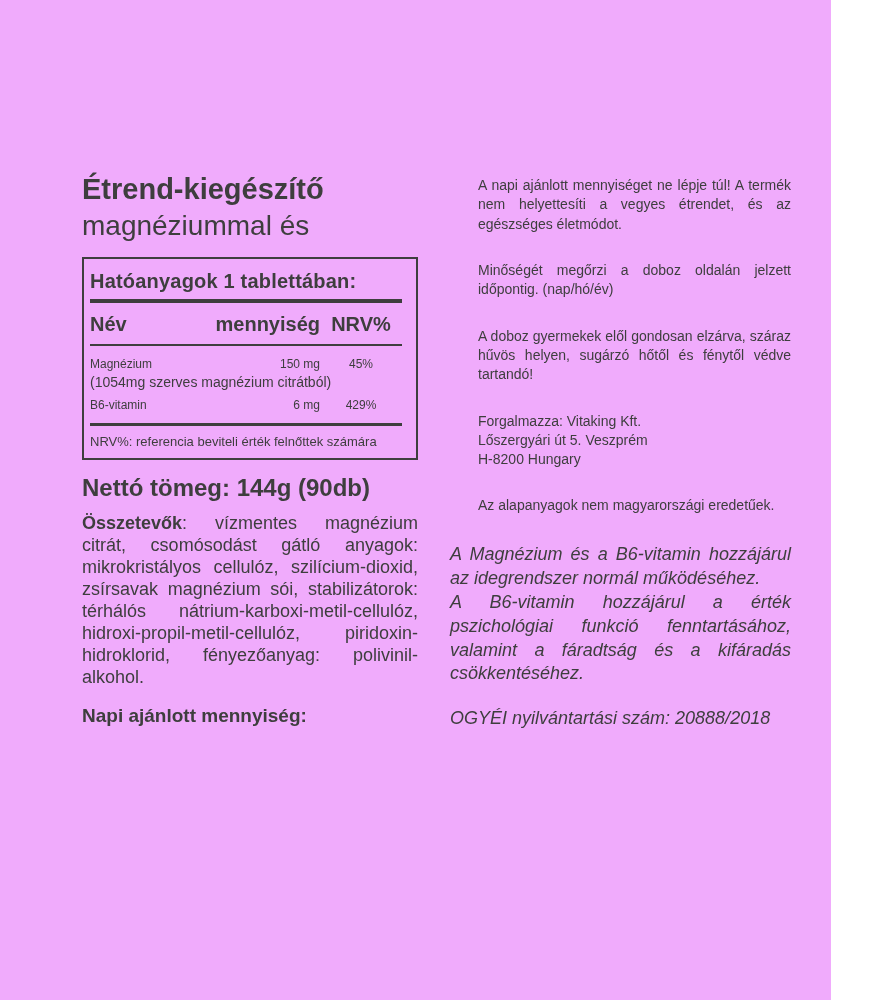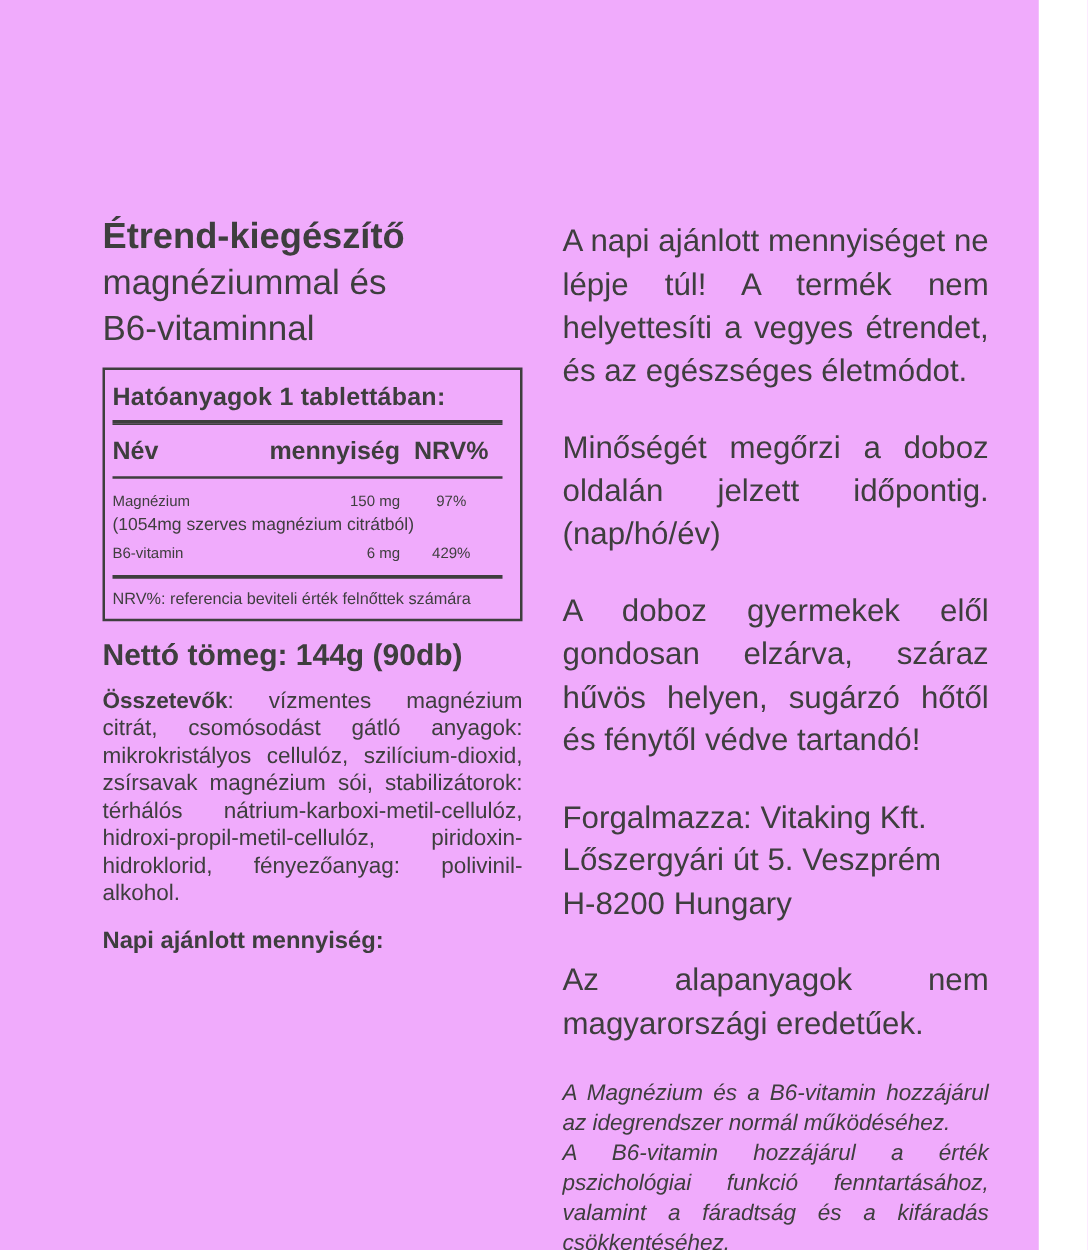--- a/index.html
+++ b/index.html
@@ -70,24 +70,25 @@
     font-size: 18px;
     line-height: 1.22;
     text-align: justify;
     margin-bottom: 16px;
   }
   .ingredients .b { font-weight: bold; }
   .daily .d-label { font-size: 19px; font-weight: bold; display: block; margin-bottom: 3px; }
   .daily .d-value { font-size: 19px; display: block; }
 
   .rp {
-    font-size: 25px;
+    font-size: 14px;
     line-height: 1.38;
     text-align: justify;
     margin-bottom: 27px;
+    margin-left: 28px;
   }
   .rp-left { text-align: left; }
   .claims {
     font-style: italic;
     font-size: 18px;
     line-height: 1.33;
     text-align: justify;
     margin-bottom: 22px;
   }
   .claims div { text-align: justify; }
@@ -99,36 +100,35 @@
 </head>
 <body>
 
 <div class="page">
 
   <div class="col-left">
 
     <div class="title">
       <span class="t1">Étrend-kiegészítő</span>
       <span class="t2">magnéziummal és</span>
-      <span class="t3">B6-vitaminnal</span>
     </div>
 
     <div class="supp-table">
       <div class="t-header">Hatóanyagok 1 tablettában:</div>
       <div class="double-rule"></div>
       <div class="t-cols">
         <span class="c-name">Név</span>
         <span class="c-amount">mennyiség</span>
         <span class="c-nrv">NRV%</span>
       </div>
       <div class="rule"></div>
       <div class="t-row">
         <span class="c-name">Magnézium</span>
         <span class="c-amount">150 mg</span>
-        <span class="c-nrv">97%</span>
+        <span class="c-nrv">45%</span>
       </div>
       <div class="t-note">(1054mg szerves magnézium citrátból)</div>
       <div class="t-row">
         <span class="c-name">B6-vitamin</span>
         <span class="c-amount">6 mg</span>
         <span class="c-nrv">429%</span>
       </div>
       <div class="thick-rule"></div>
       <div class="t-foot">NRV%: referencia beviteli érték felnőttek számára</div>
     </div>

